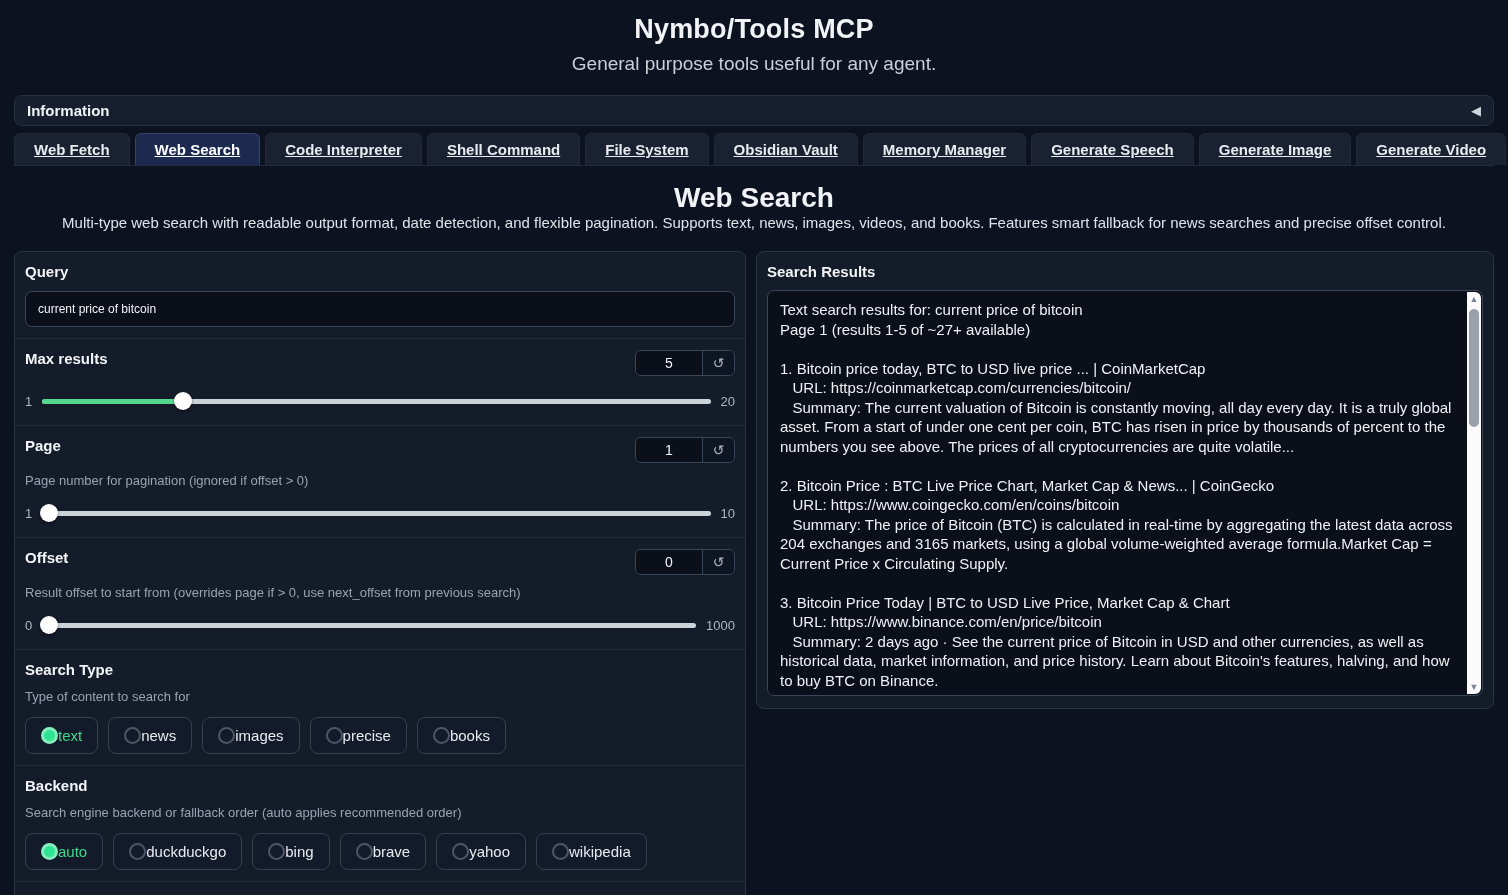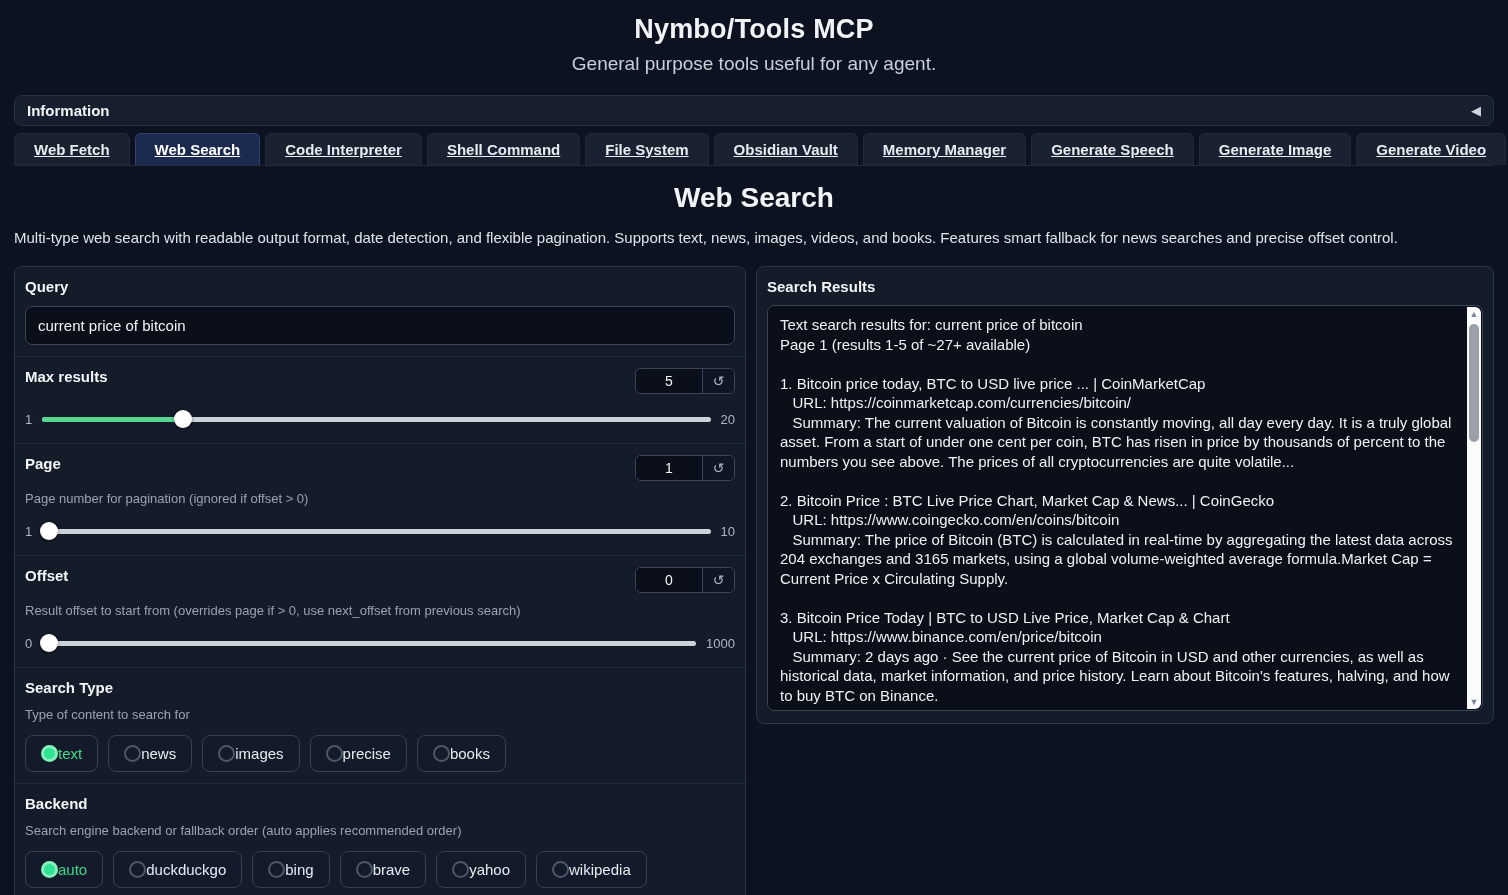--- a/index.html
+++ b/index.html
@@ -31,33 +31,33 @@
   .accordion .acc-label{font-size:15px;font-weight:600;}
   .accordion .acc-arrow{font-size:13px;color:#cfd5dd;}
   nav.tabs{margin-top:7px;display:flex;gap:5px;border-bottom:1px solid #222c3a;align-items:flex-end;}
   .tab{
     height:32px;padding:0 19px;display:flex;align-items:center;
     background:#1a2231;border:1px solid #1f2937;border-bottom:none;
     border-radius:6px 6px 0 0;font-size:15px;font-weight:700;color:#e8ebef;cursor:pointer;white-space:nowrap;text-decoration:underline;
   }
   .tab.active{background:#1d2a4f;border-color:#35426e;color:#ffffff;}
   h2.page-title{text-align:center;font-size:28px;font-weight:700;margin-top:16px;}
-  p.page-desc{font-size:15px;color:#dfe3e9;margin-top:15px;}
+  p.page-desc{text-align:center;font-size:15px;color:#dfe3e9;}
   main{display:flex;gap:10px;margin-top:20px;align-items:flex-start;}
   .col-left{width:732px;flex:none;}
   .col-right{flex:1;}
   .panel{background:var(--panel-bg);border:1px solid var(--panel-border);border-radius:8px;overflow:hidden;}
   .block{padding:11px 10px;border-bottom:1px solid #222c3a;}
   .block:last-child{border-bottom:none;}
   .lbl{font-size:15px;font-weight:600;color:#f3f5f8;}
   .info{font-size:13px;color:var(--muted);margin-top:10px;}
   .head-row{display:flex;justify-content:space-between;align-items:flex-start;}
   input.textbox{
     width:100%;margin-top:10px;background:var(--input-bg);border:1px solid var(--input-border);
-    border-radius:7px;color:var(--text);font-size:15px;padding:10px 12px;outline:none;
+    border-radius:7px;color:var(--text);font-size:12px;padding:10px 12px;outline:none;
     font-family:"Liberation Sans",sans-serif;
   }
   .num-wrap{display:flex;border:1px solid var(--input-border);border-radius:6px;overflow:hidden;height:26px;}
   input.num{
     width:66px;background:var(--input-bg);border:none;color:var(--text);text-align:center;
     font-size:14px;outline:none;font-family:"Liberation Sans",sans-serif;
   }
   button.reset{
     width:32px;background:#0e1523;border:none;border-left:1px solid var(--input-border);
     color:#aeb6c2;font-size:14px;cursor:pointer;

